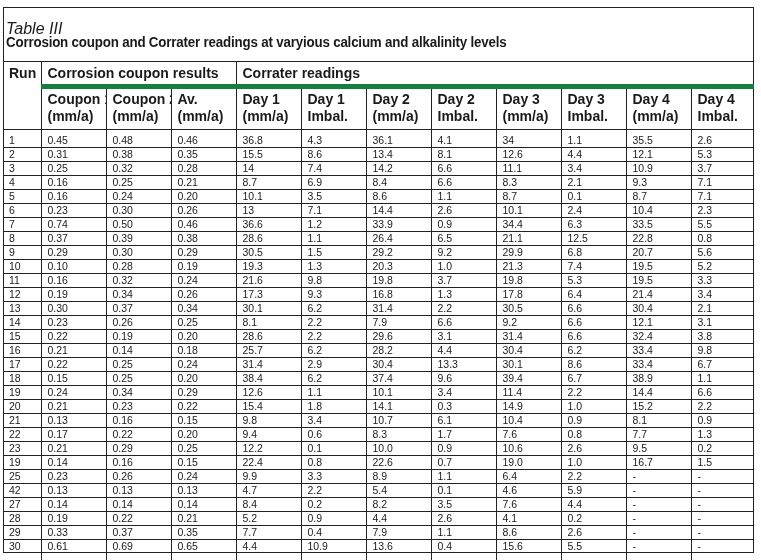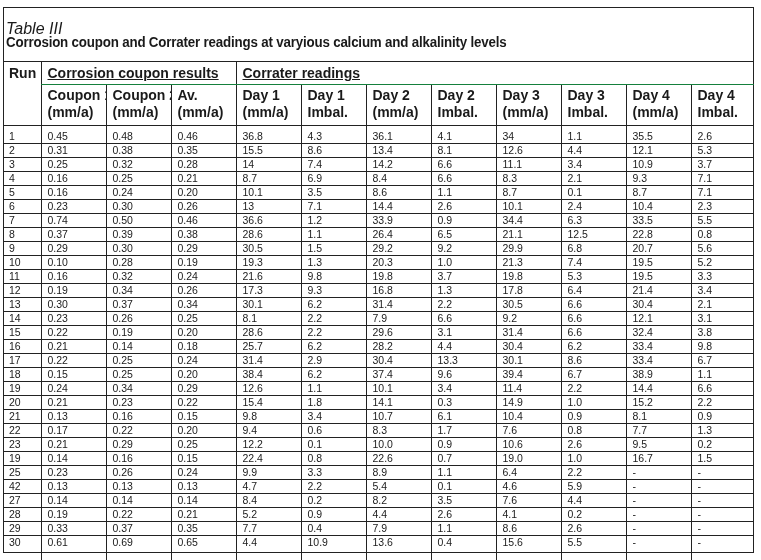--- a/index.html
+++ b/index.html
@@ -14,21 +14,21 @@
                table-layout: fixed; font-size: 10.5px; }
   table.data col.c-run { width: 38px; }
   table.data col.c { width: 65px; }
   table.data col.c-last { width: 63px; }
   table.data th, table.data td { text-align: left; vertical-align: top; padding: 0 0 0 6px;
                white-space: nowrap; overflow: hidden; }
   table.data thead tr.h1 th { border-top: 1.5px solid #222; height: 22px; line-height: 22px;
                font-weight: bold; font-size: 14px; transform-origin: left; }
   table.data thead tr.h2 th { font-weight: bold; font-size: 14px; line-height: 17px; padding-top: 2px;
                border-bottom: 1.5px solid #222; height: 38px; }
-  table.data thead tr.h1 th.grp { border-bottom: 1px solid #15803d; text-decoration: underline; }
+  table.data thead tr.h1 th.grp { border-bottom: 5px solid #15803d; }
   table.data td { height: 13px; line-height: 13px; border-bottom: 1px solid #222; }
   table.data tbody tr:first-child td { padding-top: 4px; height: 13px; }
   table.data tbody tr:last-child td { border-bottom: none; height: 26px; }
   .vl { border-left: 1px solid #222; }
   .h2lbl { display: block; }
 </style>
 </head>
 <body>
 
 <div class="frame"></div>

